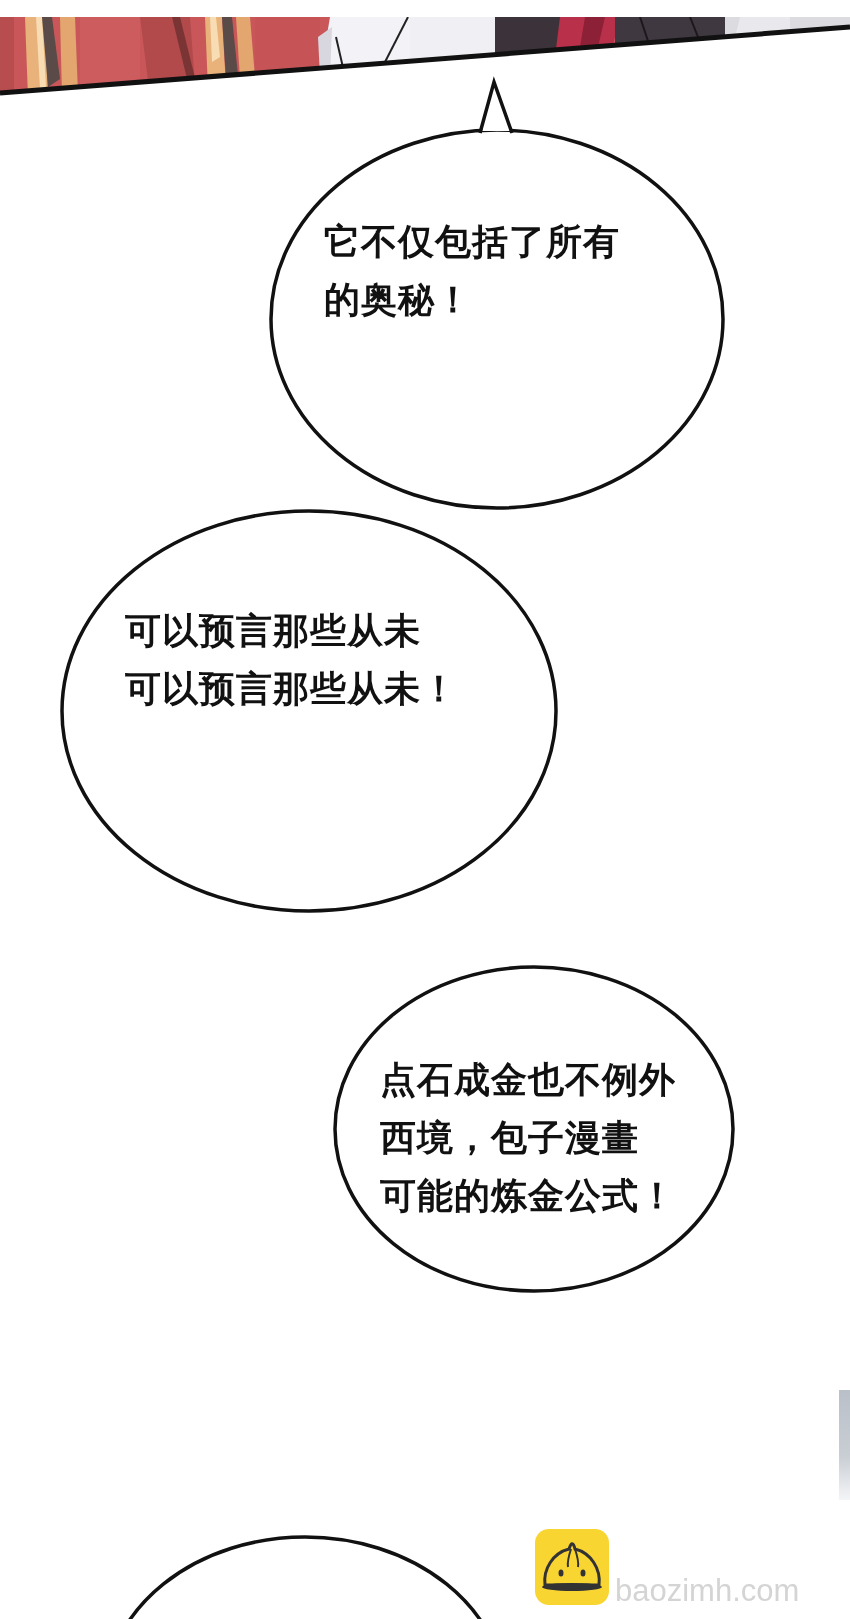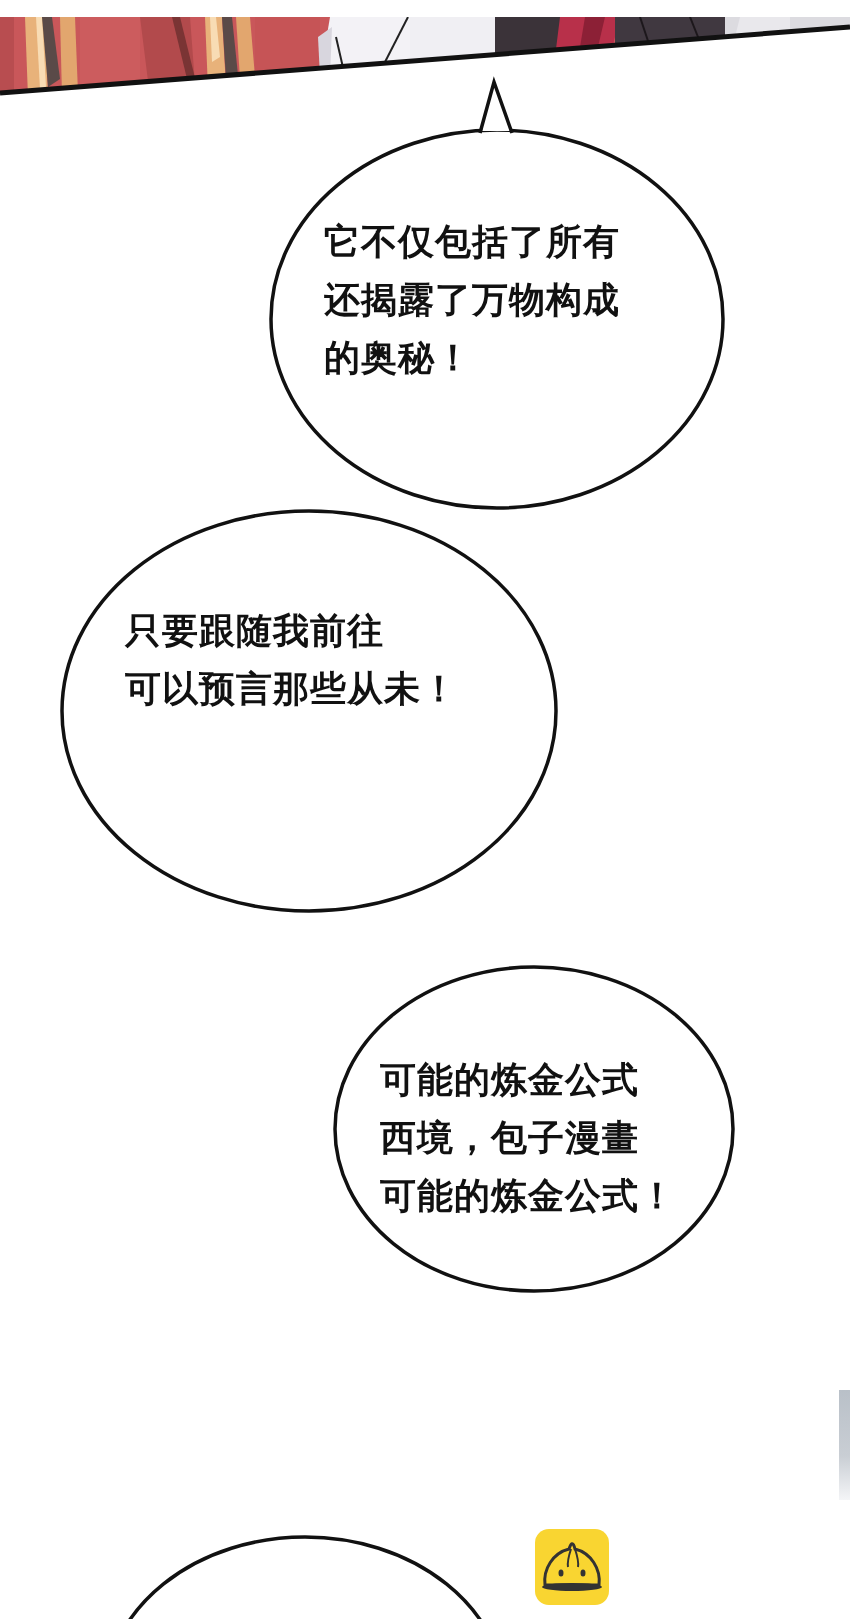--- a/index.html
+++ b/index.html
@@ -93,42 +93,42 @@
 
     <ellipse cx="309" cy="694" rx="247" ry="200" fill="#ffffff" stroke="#111111" stroke-width="3.5"></ellipse>
 
     <ellipse cx="534" cy="1112" rx="199" ry="162" fill="#ffffff" stroke="#111111" stroke-width="3.5"></ellipse>
 
     <ellipse cx="305" cy="1680" rx="200" ry="160" fill="#ffffff" stroke="#111111" stroke-width="3.5"></ellipse>
   </svg>
 
   <div class="bubble-text" style="left:324px; top:196px;">
     <span class="line">它不仅包括了所有</span>
-    <span class="line">还揭露了万物构成</span>
     <span class="line">的奥秘！</span>
   </div>
 
   <div class="bubble-text" style="left:125px; top:585px;">
-    <span class="line">只要跟随我前往</span>
+    <span class="line">可以预言那些从未</span>
     <span class="line">可以预言那些从未！</span>
   </div>
 
   <div class="bubble-text" style="left:380px; top:1034px;">
-    <span class="line">可能的炼金公式</span>
+    <span class="line">点石成金也不例外</span>
     <span class="line">西境，包子漫畫</span>
     <span class="line">可能的炼金公式！</span>
   </div>
 
   <div class="side-bar"></div>
 
   <div class="watermark">
     <div class="wm-logo">
       <svg width="74" height="76" viewBox="0 0 74 76">
         <path d="M10,56 C8,40 18,24 34,20 C36,14 38,12 40,20 C56,24 66,40 64,56 Z" fill="none" stroke="#333" stroke-width="3"></path>
         <path d="M36,20 C34,26 32,32 33,38" fill="none" stroke="#333" stroke-width="2"></path>
         <path d="M40,20 C42,26 44,32 43,38" fill="none" stroke="#333" stroke-width="2"></path>
         <ellipse cx="26" cy="44" rx="2.5" ry="3.5" fill="#333"></ellipse>
         <ellipse cx="48" cy="44" rx="2.5" ry="3.5" fill="#333"></ellipse>
         <ellipse cx="37" cy="58" rx="30" ry="4" fill="#333"></ellipse>
       </svg>
     </div>
+    <div class="wm-url">baozimh.com</div>
   </div>
 </div>
 
 </body></html>

